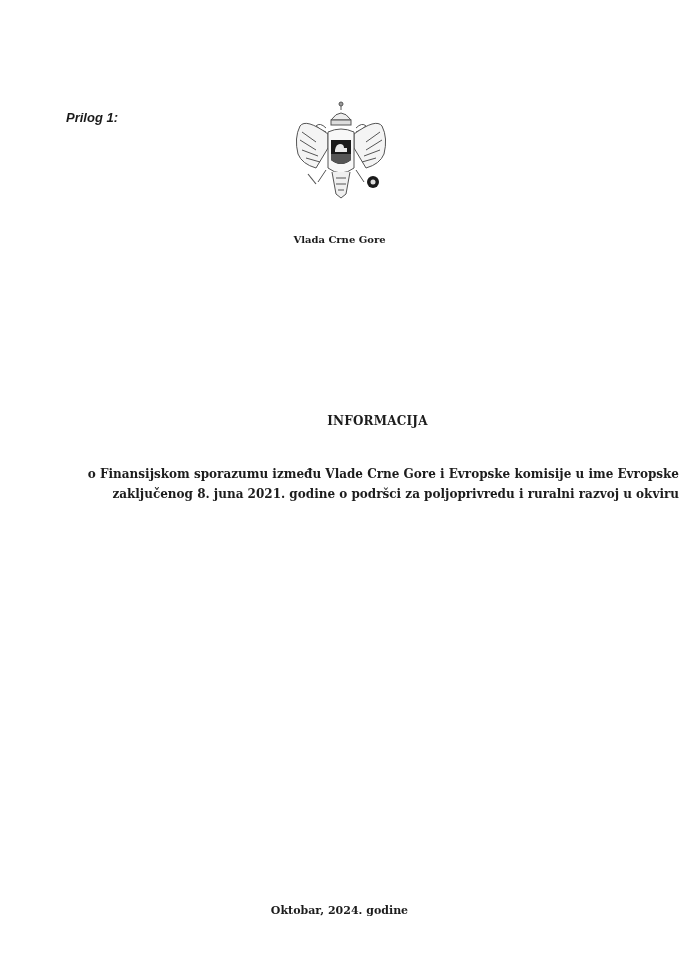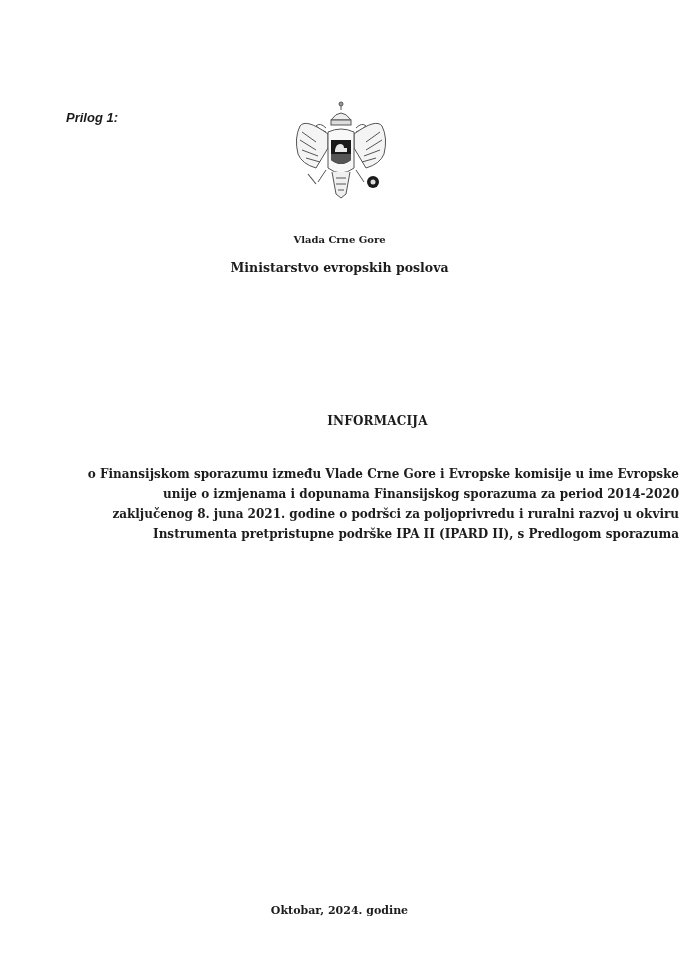--- a/index.html
+++ b/index.html
@@ -55,26 +55,23 @@
       <path d="M49 52 Q50 46 54 46 Q58 46 58 50 L61 50 L61 54 L49 54 Z" fill="#e8e8e8"></path>
 
       <circle cx="87" cy="84" r="6" fill="#1a1a1a"></circle>
       <circle cx="87" cy="84" r="2.5" fill="#ddd"></circle>
 
       <line x1="22" y1="76" x2="30" y2="86" stroke="#555" stroke-width="1.2"></line>
     </svg>
   </div>
 
   <div class="center serif gov">Vlada Crne Gore</div>
-  <div class="center serif ministry">Ministarstvo evropskih poslova</div>
 
   <div class="center serif info-title">INFORMACIJA</div>
 
   <div class="center serif desc">
     <div>o Finansijskom sporazumu između Vlade Crne Gore i Evropske komisije u ime Evropske</div>
-    <div>unije o izmjenama i dopunama Finansijskog sporazuma za period 2014-2020</div>
     <div>zaključenog 8. juna 2021. godine o podršci za poljoprivredu i ruralni razvoj u okviru</div>
-    <div>Instrumenta pretpristupne podrške IPA II (IPARD II), s Predlogom sporazuma</div>
   </div>
 
   <div class="center serif date">Oktobar, 2024. godine</div>
 
 </div>
 
 </body></html>

